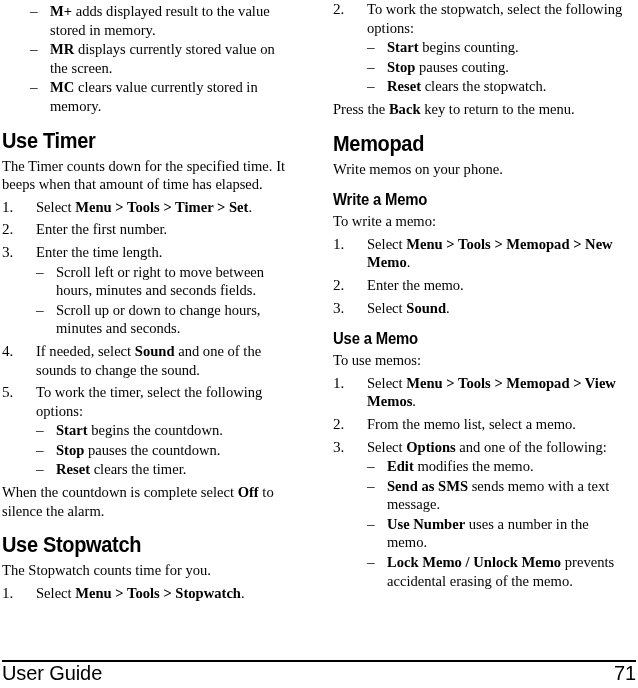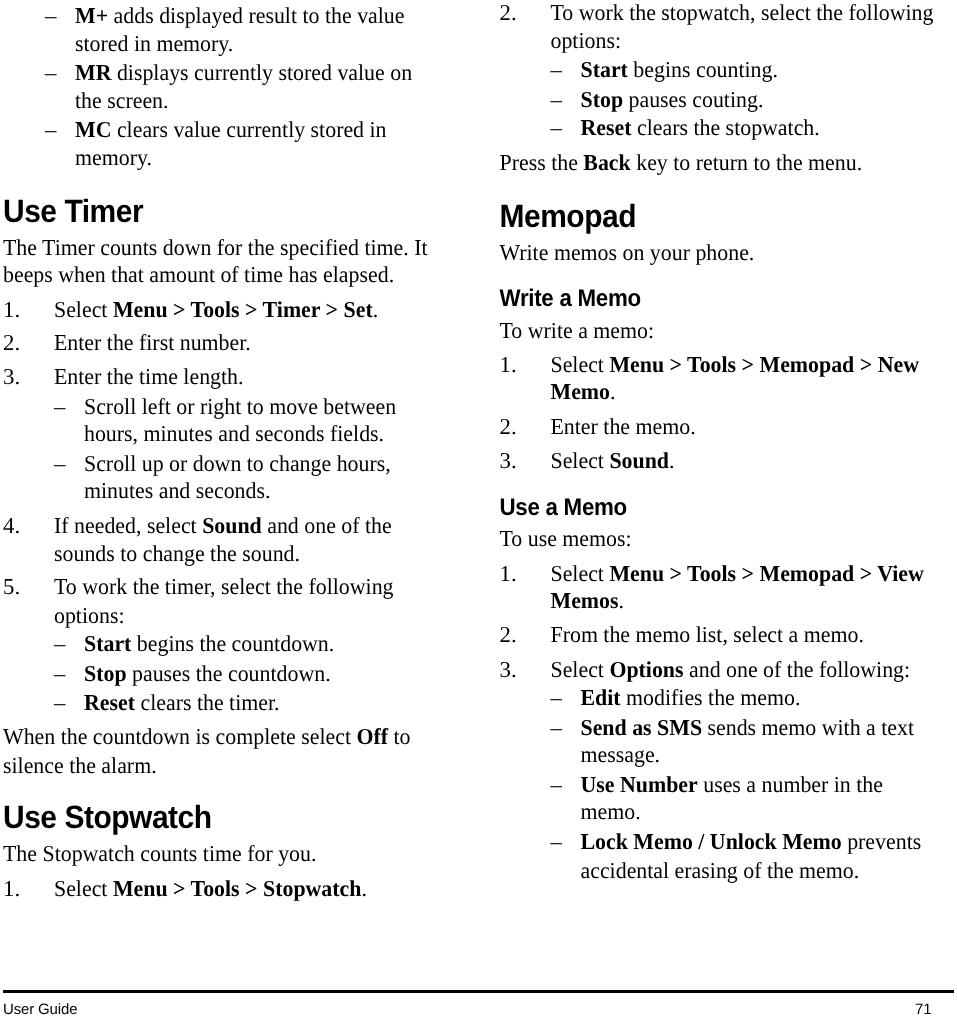--- a/index.html
+++ b/index.html
@@ -135,26 +135,26 @@
     top: 0;
     left: 0;
     right: 0;
     height: 1.6px;
     background: #000000;
   }
   .footer .ftxt {
     position: absolute;
     top: 5px;
     font-family: "Liberation Sans", "DejaVu Sans", sans-serif;
-    font-size: 10px;
+    font-size: 20px;
     line-height: 17px;
     letter-spacing: -0.1px;
   }
   .footer .ftxt.left  { left: 0; }
-  .footer .ftxt.right { right: 15px; }
+  .footer .ftxt.right { right: 0; }
 </style>
 </head>
 <body>
 
 <div class="page">
 
   <div class="columns">
 
     <div class="col left">
 

